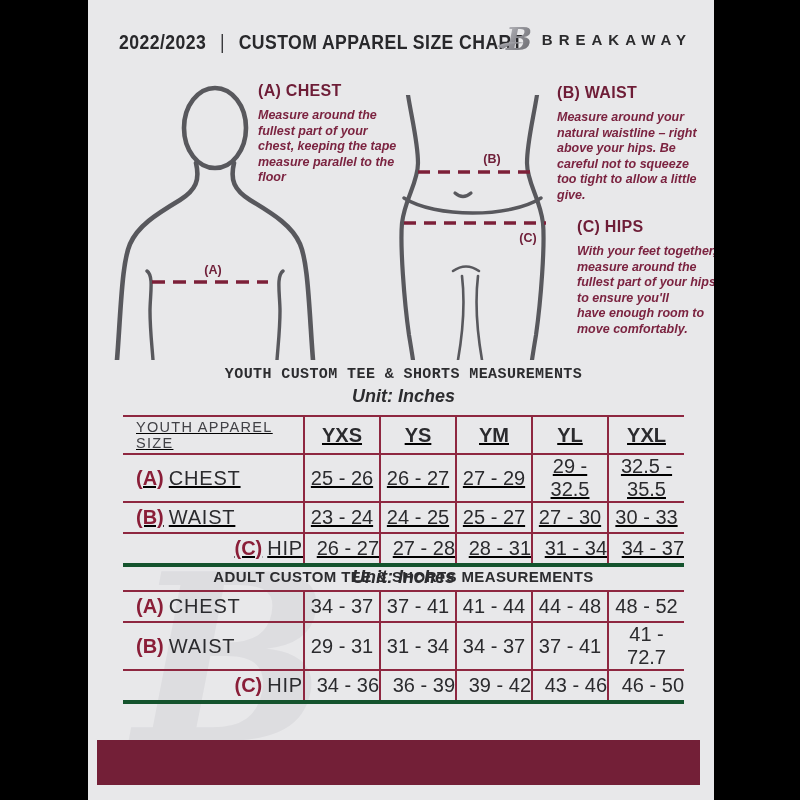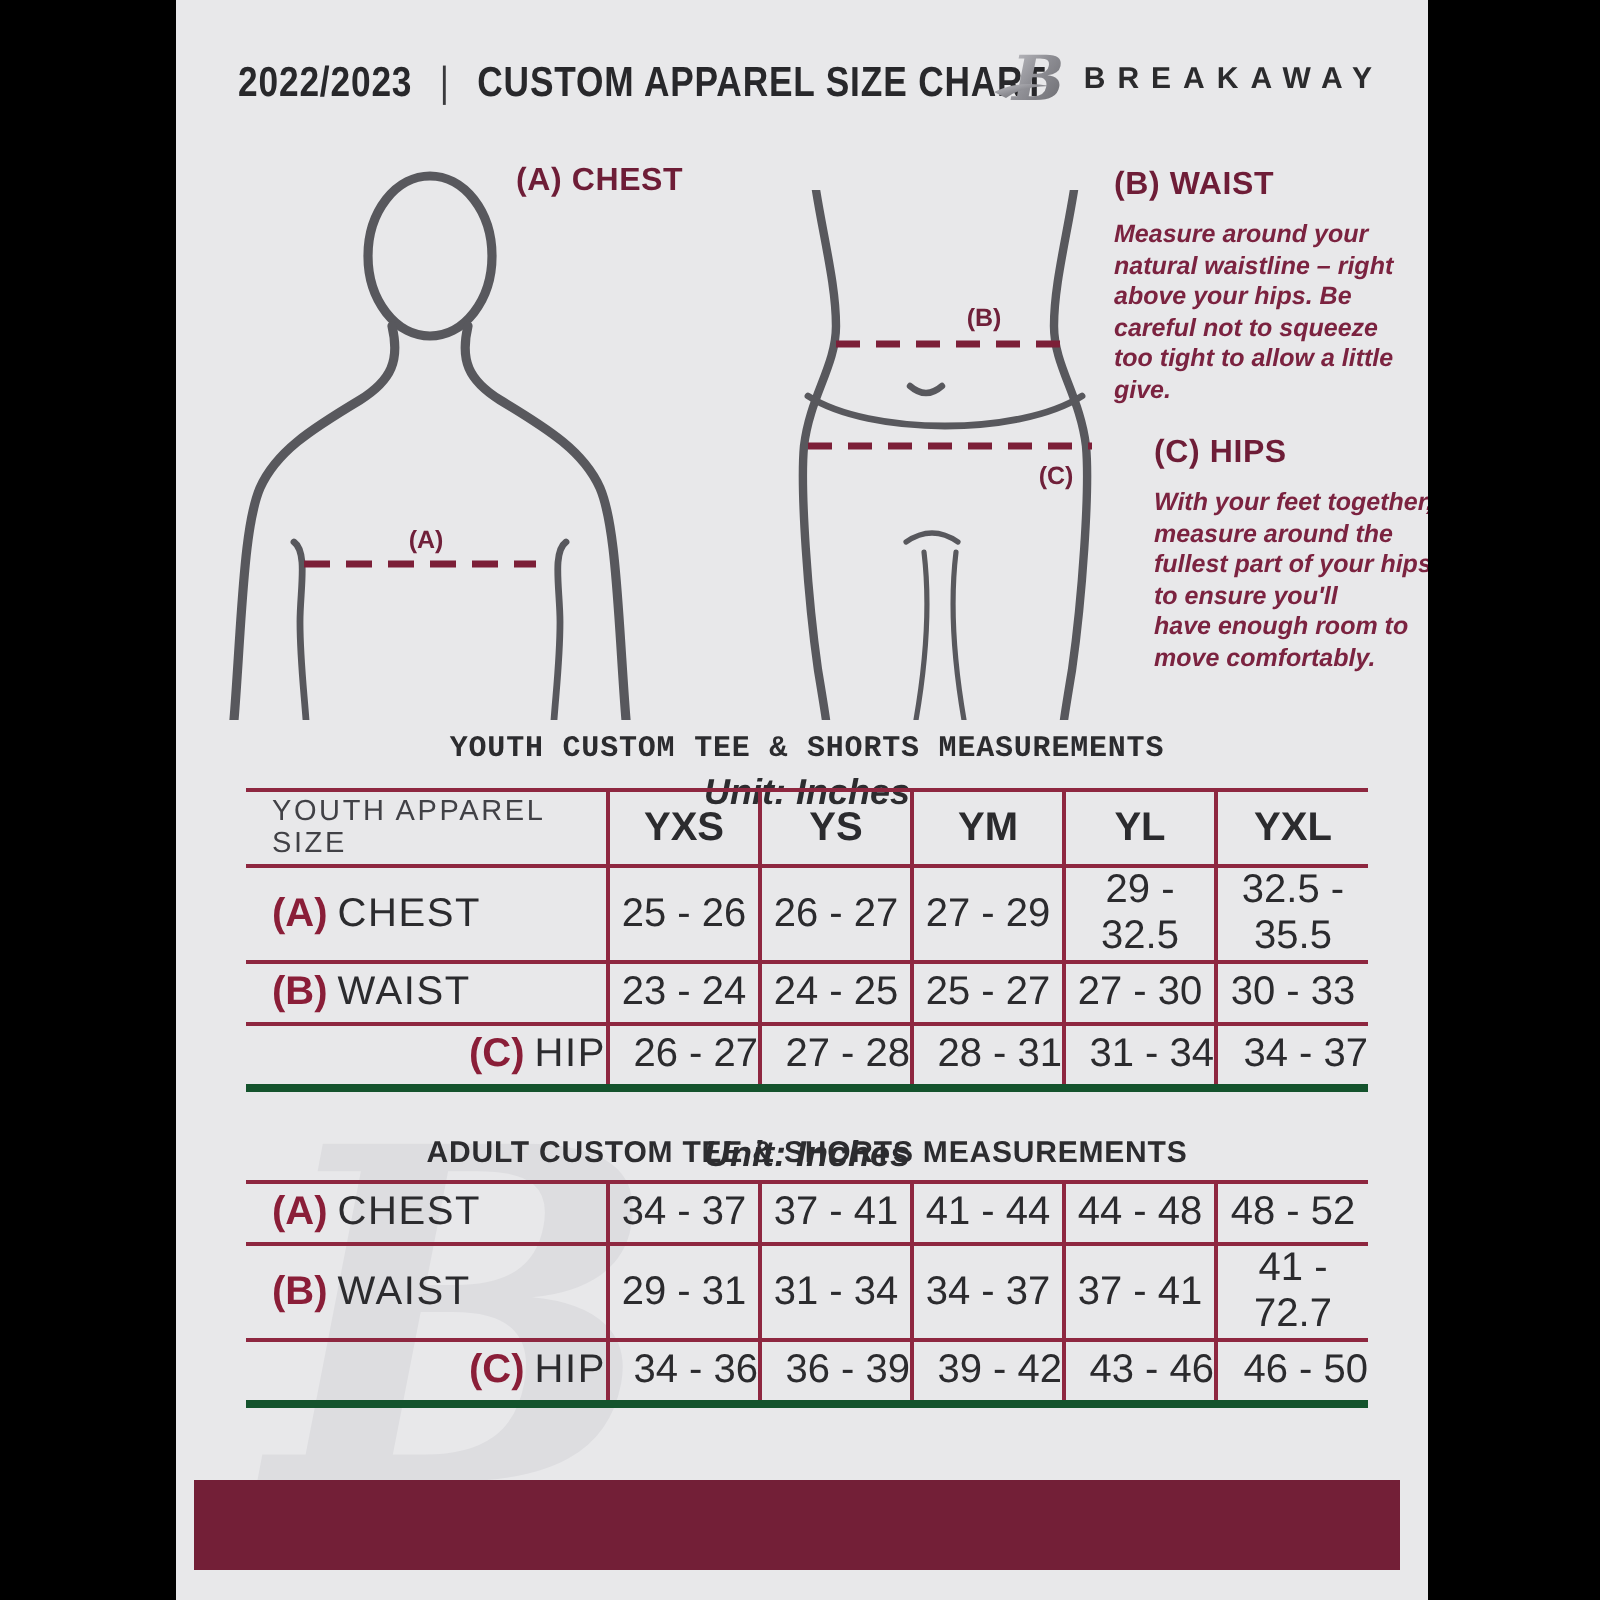--- a/index.html
+++ b/index.html
@@ -125,39 +125,40 @@
       <path d="M83,181 C80,206 82,236 87,265" stroke-width="2.6"></path>
     </g>
     <line x1="23" y1="77" x2="138" y2="77" stroke="#7c1f38" stroke-width="3.6" stroke-dasharray="12 8"></line>
     <text x="97" y="68" text-anchor="middle" font-size="12.5" font-weight="bold" fill="#70203a">(B)</text>
     <line x1="9" y1="128" x2="151" y2="128" stroke="#7c1f38" stroke-width="3.6" stroke-dasharray="12 8"></line>
     <text x="133" y="147" text-anchor="middle" font-size="12.5" font-weight="bold" fill="#70203a">(C)</text>
   </svg>
 
   <div class="instr" style="left:170px; top:82px; width:145px;">
     <h3>(A) CHEST</h3>
+    <p>Measure around the fullest part of your chest, keeping the tape measure parallel to the floor</p>
   </div>
 
   <div class="instr" style="left:469px; top:84px; width:150px;">
     <h3>(B) WAIST</h3>
     <p>Measure around your natural waistline – right above your hips. Be careful not to squeeze too tight to allow a little give.</p>
   </div>
 
   <div class="instr" style="left:489px; top:218px; width:152px;">
     <h3>(C) HIPS</h3>
     <p>With your feet together, measure around the fullest part of your hips to ensure you'll
 have enough room to move comfortably.</p>
   </div>
 
   <div class="wm">B</div>
 
   <div class="tbl-title" style="top:366px;font-family:Liberation Mono, monospace;">YOUTH CUSTOM TEE &amp; SHORTS MEASUREMENTS</div>
   <div class="tbl-sub" style="top:386px;">Unit: Inches</div>
 
-  <table class="size-table" style="top:394px;">
+  <table class="size-table" style="top:415px;text-decoration:underline;">
     <colgroup>
       <col style="width:181px">
         <col style="width:76px">
         <col style="width:76px">
       <col style="width:76px">
         <col style="width:76px">
         <col style="width:76px">
     </colgroup>
     <tbody>
         <tr class="head">

